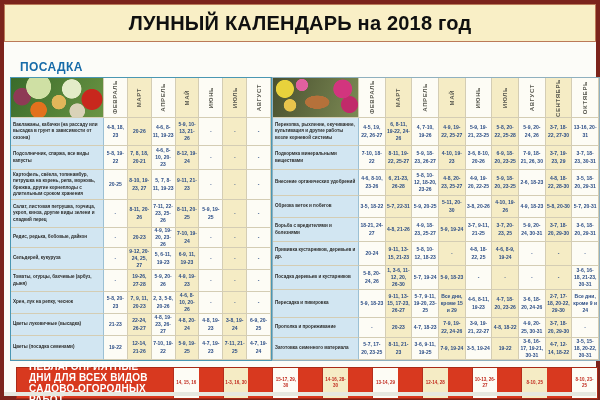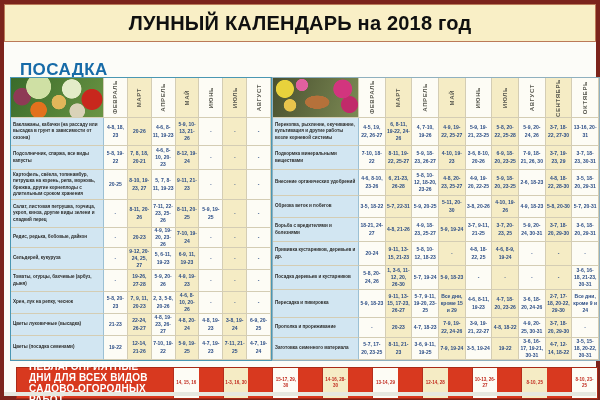--- a/index.html
+++ b/index.html
@@ -2,21 +2,21 @@
 <html><head>
 <meta charset="utf-8">
 <style>
   html,body{margin:0;padding:0;}
   body{font-family:"Liberation Sans","DejaVu Sans",sans-serif;}
   .poster{position:relative;width:600px;height:400px;background:#7c241c;overflow:hidden;}
   .inner{position:absolute;left:4px;top:4px;width:592px;height:392px;background:#fcfcf8;}
   .title-band{position:absolute;left:0;top:0;width:590px;height:36px;background:#f9efc6;border:1px solid #bb7a58;
     display:flex;align-items:center;justify-content:center;}
   .title-band h1{margin:16px;font-size:20px;font-weight:bold;color:#101010;letter-spacing:0.2px;}
-  .sec-label-left{position:absolute;left:8px;top:56px;font-size:17px;font-weight:bold;color:#176ba8;letter-spacing:0.4px;padding-left:8px;}
+  .sec-label-left{position:absolute;left:8px;top:56px;font-size:12px;font-weight:bold;color:#176ba8;letter-spacing:0.4px;padding-left:8px;}
   .sec-label-right{position:absolute;left:270px;top:58px;font-size:9px;font-weight:bold;color:#938e86;letter-spacing:0.3px;}
 
   .cal{position:absolute;top:73px;display:grid;background:#fdfcf5;border:1px solid #4a97b3;}
   .t-left{left:6px;width:260px;grid-template-columns:93px repeat(7,1fr);
     grid-template-rows:40px 28px 24px 30px 28px 20px 22px 22px 22px 22px 24px;}
   .t-right{left:268px;width:326px;border-color:#8fb0bf;grid-template-columns:86px repeat(9,1fr);
     grid-template-rows:40px 28px 24px 26px 22px 24px 24px 24px 28px 20px 22px;}
 
   .cal > div{border-right:1px solid #d4cdb4;border-bottom:1px solid #d4cdb4;box-sizing:border-box;}
   .photo{background-color:#4a6e30;}

